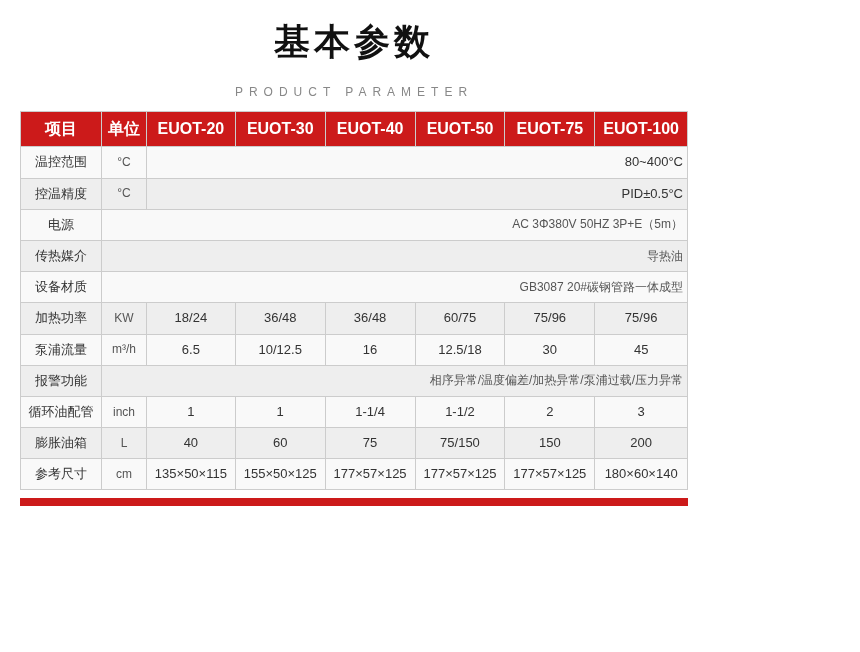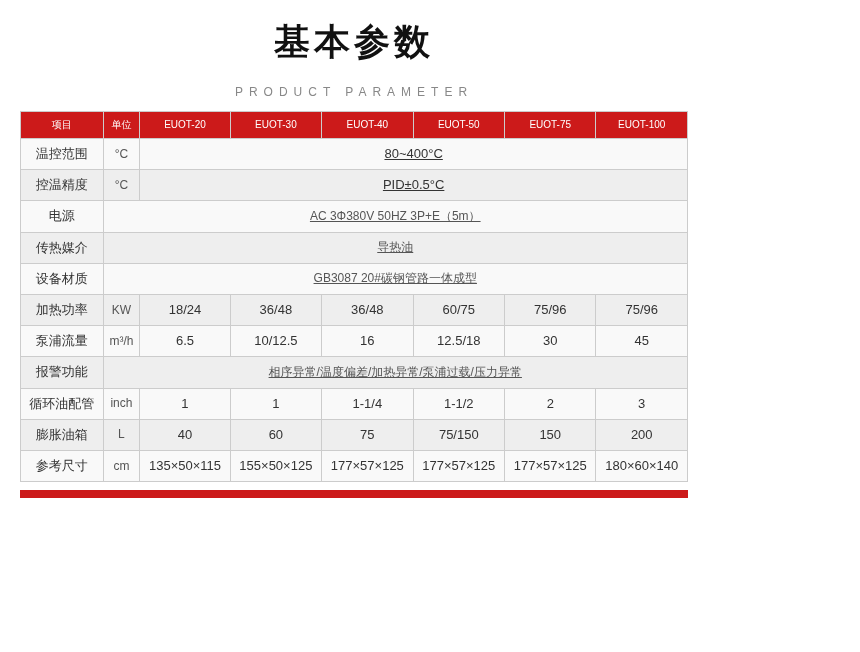--- a/index.html
+++ b/index.html
@@ -37,41 +37,40 @@
     }
     th, td {
       border: 1px solid #ccc;
       text-align: center;
       padding: 6px 4px;
       line-height: 1.4;
     }
     thead tr th {
       background-color: #cc1a1a;
       color: #fff;
-      font-weight: normal;
-      font-size: 10px;
+      font-weight: bold;
+      font-size: 16px;
     }
     tbody tr:nth-child(odd) {
       background-color: #f9f9f9;
     }
     tbody tr:nth-child(even) {
       background-color: #eeeeee;
     }
     td:first-child {
       font-weight: normal;
       white-space: nowrap;
     }
     td:nth-child(2) {
       white-space: nowrap;
       font-size: 12px;
       color: #555;
     }
     .wide-cell {
-      text-align: center;
-      text-decoration: underline;
+      text-align: right;
     }
     .bottom-bar {
       height: 8px;
       background: #cc1a1a;
       margin-top: 8px;
       border-radius: 0;
     }
   </style>
 </head>
 <body>

